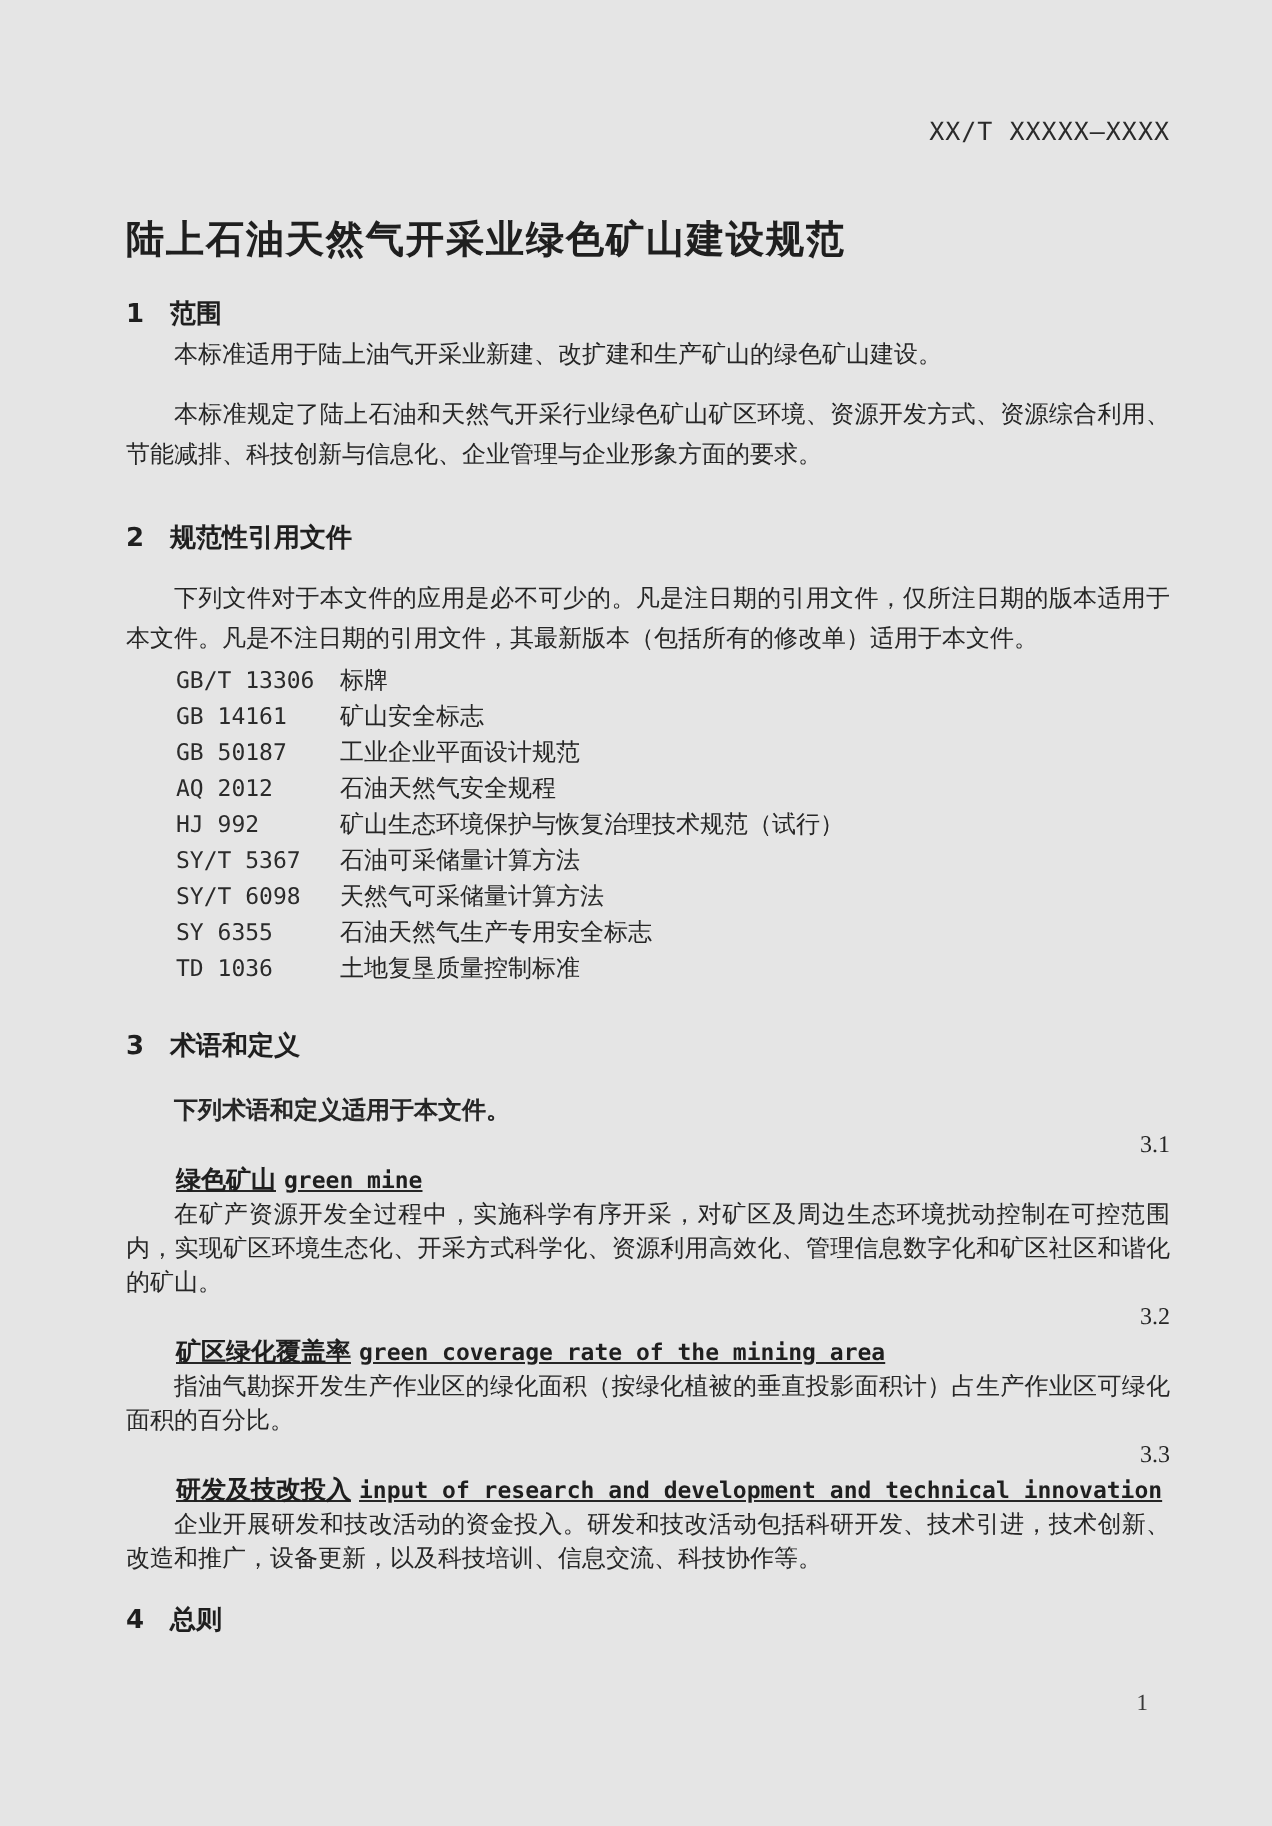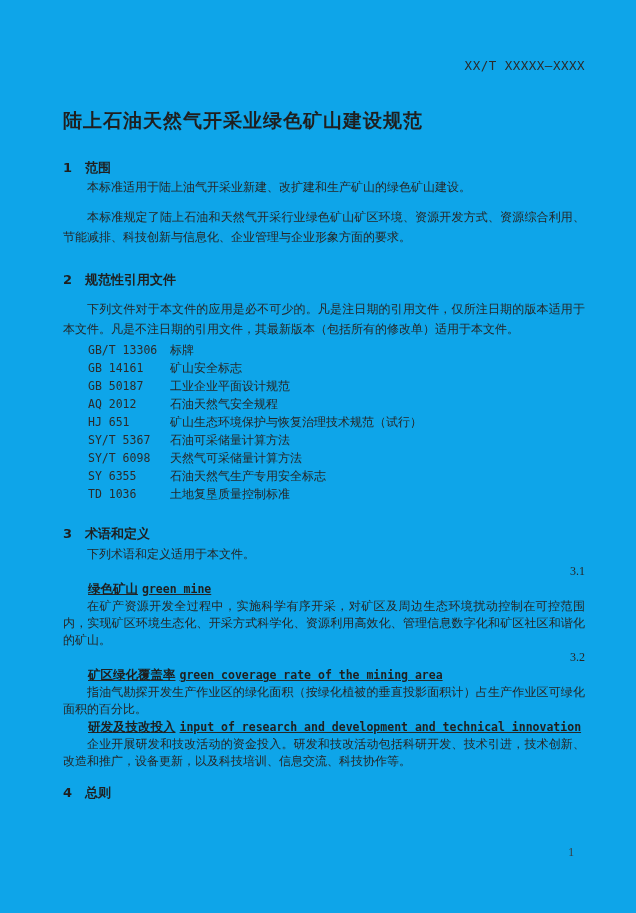--- a/index.html
+++ b/index.html
@@ -1,20 +1,20 @@
 <!DOCTYPE html>
 <html><head>
 <meta charset="utf-8">
 <style>
   html, body { margin: 0; padding: 0; background: #ffffff; }
   .page {
     position: relative;
     width: 636px;
     height: 913px;
-    background: #0ea5e9;
+    background: #e5e5e5;
     overflow: hidden;
     color: #262626;
     font-family: "Liberation Serif", "DejaVu Serif", serif;
     font-size: 12px;
   }
   .content {
     padding: 58px 51px 0 63px; 
   }
   .doc-code {
     text-align: right;
@@ -34,21 +34,21 @@
     letter-spacing: 1px;
   }
   .sec-heading {
     font-family: "DejaVu Sans", "Liberation Sans", sans-serif;
     font-weight: bold;
     font-size: 13px;
     line-height: 18px;
     color: #1f1f1f;
   }
   .sec-heading .sec-num { display: inline-block; margin-right: 13px; }
-  .h-scope   { margin-top: 26px; }
+  .h-scope   { margin-top: 16px; }
   .h-refs    { margin-top: 24px; }
   .h-terms   { margin-top: 22px; }
   .h-general { margin-top: 14px; }
   p { margin: 0; }
   .body-p {
     margin-top: 10px;
     font-size: 12px;
     line-height: 20px;
     text-indent: 2em;
     text-align: justify;
@@ -58,21 +58,21 @@
   .ref-list { margin-top: 2px; margin-left: 25px; }
   .ref-row { line-height: 18px; white-space: nowrap; }
   .ref-code {
     display: inline-block;
     width: 82px;
     font-family: "DejaVu Sans Mono", monospace;
     font-size: 11.5px;
     color: #2b2b2b;
   }
   .ref-title { font-size: 12px; color: #262626; }
-  .terms-intro { margin-top: 2px; line-height: 18px; }
+  .terms-intro { margin-top: 13px; line-height: 18px; font-weight: bold; }
   .term-item { margin-top: 0; }
   .term-number { line-height: 17px; font-size: 12px; color: #262626; text-align: right; }
   .term-line { margin-left: 25px; line-height: 17px; text-decoration: underline; }
   .term-cn {
     font-family: "DejaVu Sans", "Liberation Sans", sans-serif;
     font-weight: bold;
     font-size: 12.5px;
     color: #1f1f1f;
   }
   .term-en {
@@ -126,21 +126,21 @@
       <div class="ref-row">
         <span class="ref-code">GB 14161</span><span class="ref-title">矿山安全标志</span>
       </div>
       <div class="ref-row">
         <span class="ref-code">GB 50187</span><span class="ref-title">工业企业平面设计规范</span>
       </div>
       <div class="ref-row">
         <span class="ref-code">AQ 2012</span><span class="ref-title">石油天然气安全规程</span>
       </div>
       <div class="ref-row">
-        <span class="ref-code">HJ 651</span><span class="ref-title">矿山生态环境保护与恢复治理技术规范（试行）</span>
+        <span class="ref-code">HJ 992</span><span class="ref-title">矿山生态环境保护与恢复治理技术规范（试行）</span>
       </div>
       <div class="ref-row">
         <span class="ref-code">SY/T 5367</span><span class="ref-title">石油可采储量计算方法</span>
       </div>
       <div class="ref-row">
         <span class="ref-code">SY/T 6098</span><span class="ref-title">天然气可采储量计算方法</span>
       </div>
       <div class="ref-row">
         <span class="ref-code">SY 6355</span><span class="ref-title">石油天然气生产专用安全标志</span>
       </div>
@@ -164,20 +164,21 @@
 
     <div class="term-item">
       <div class="term-number">3.2</div>
       <div class="term-line">
         <span class="term-cn">矿区绿化覆盖率</span><span class="term-en">green coverage rate of the mining area</span>
       </div>
       <p class="term-def">指油气勘探开发生产作业区的绿化面积（按绿化植被的垂直投影面积计）占生产作业区可绿化面积的百分比。</p>
     </div>
 
     <div class="term-item">
+      <div class="term-number">3.3</div>
       <div class="term-line">
         <span class="term-cn">研发及技改投入</span><span class="term-en">input of research and development and technical innovation</span>
       </div>
       <p class="term-def">企业开展研发和技改活动的资金投入。研发和技改活动包括科研开发、技术引进，技术创新、改造和推广，设备更新，以及科技培训、信息交流、科技协作等。</p>
     </div>
 
     <div class="sec-heading h-general">
       <span class="sec-num">4</span><span>总则</span>
     </div>
 

